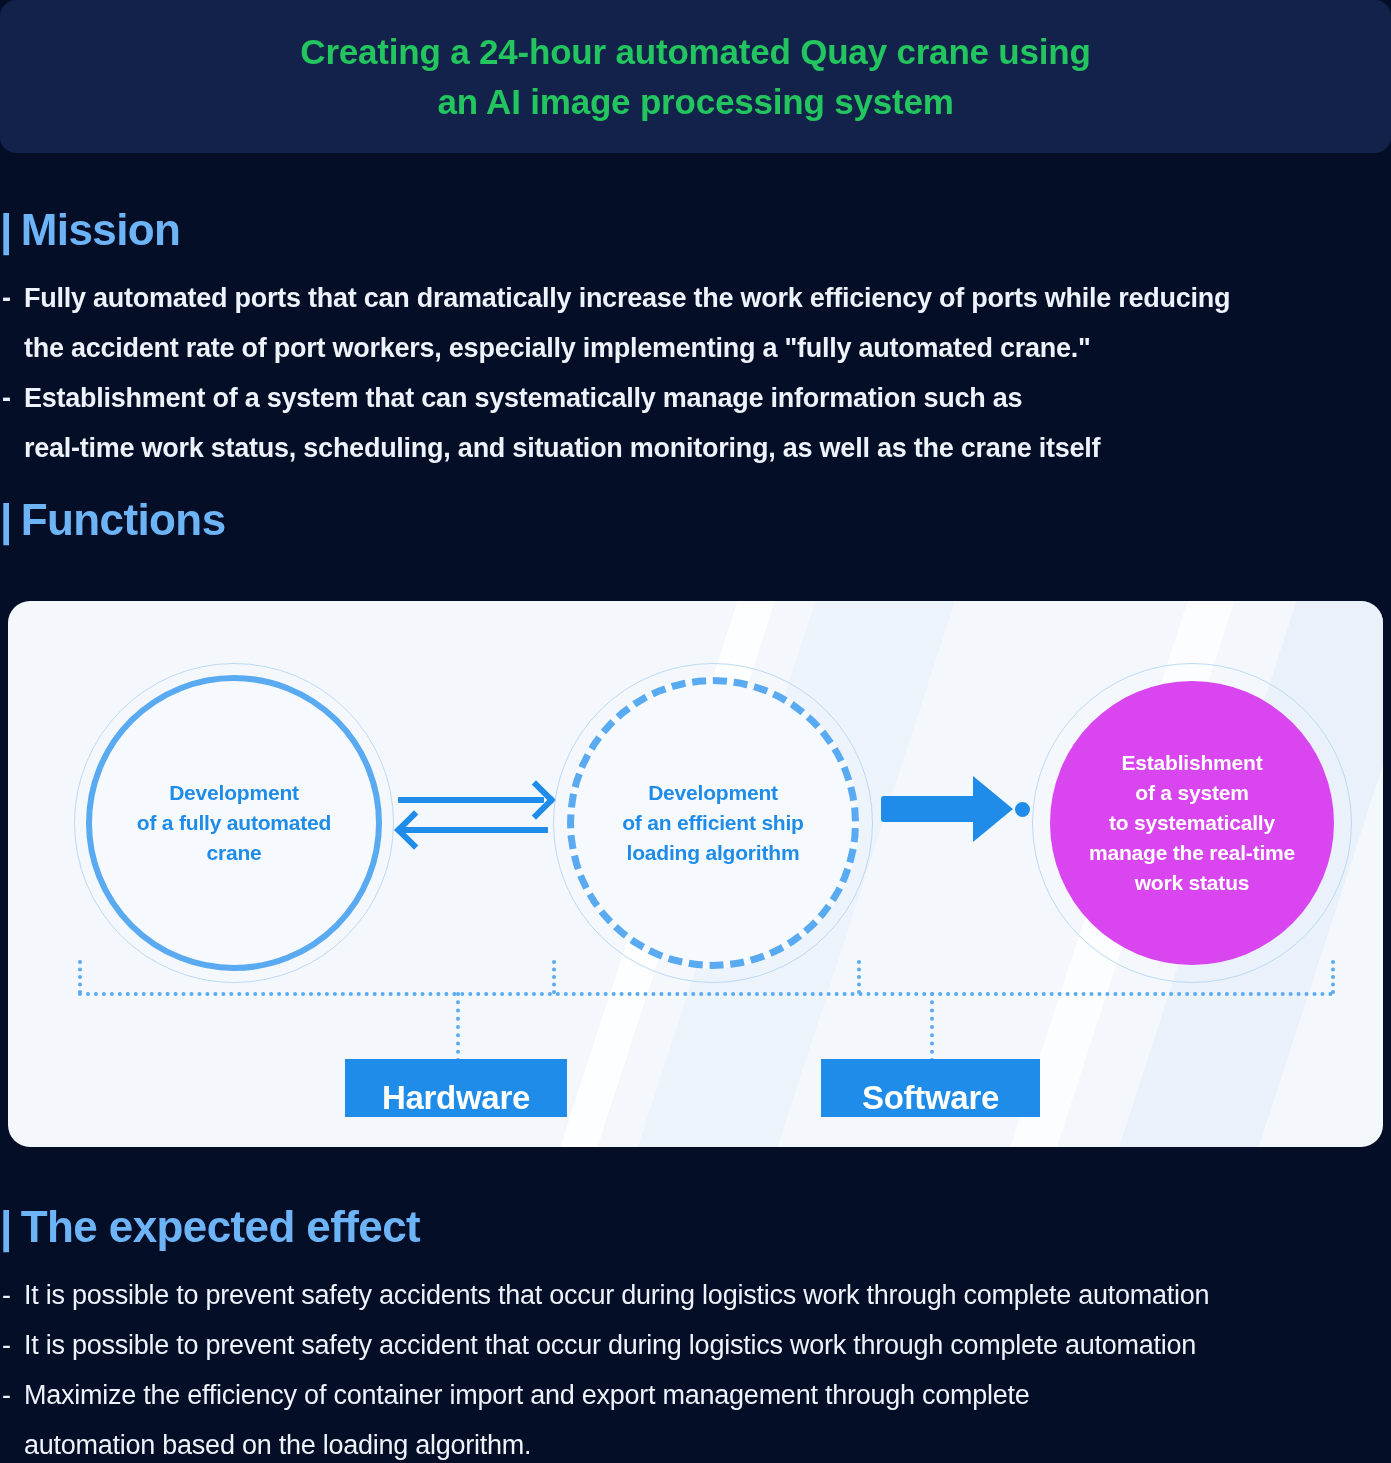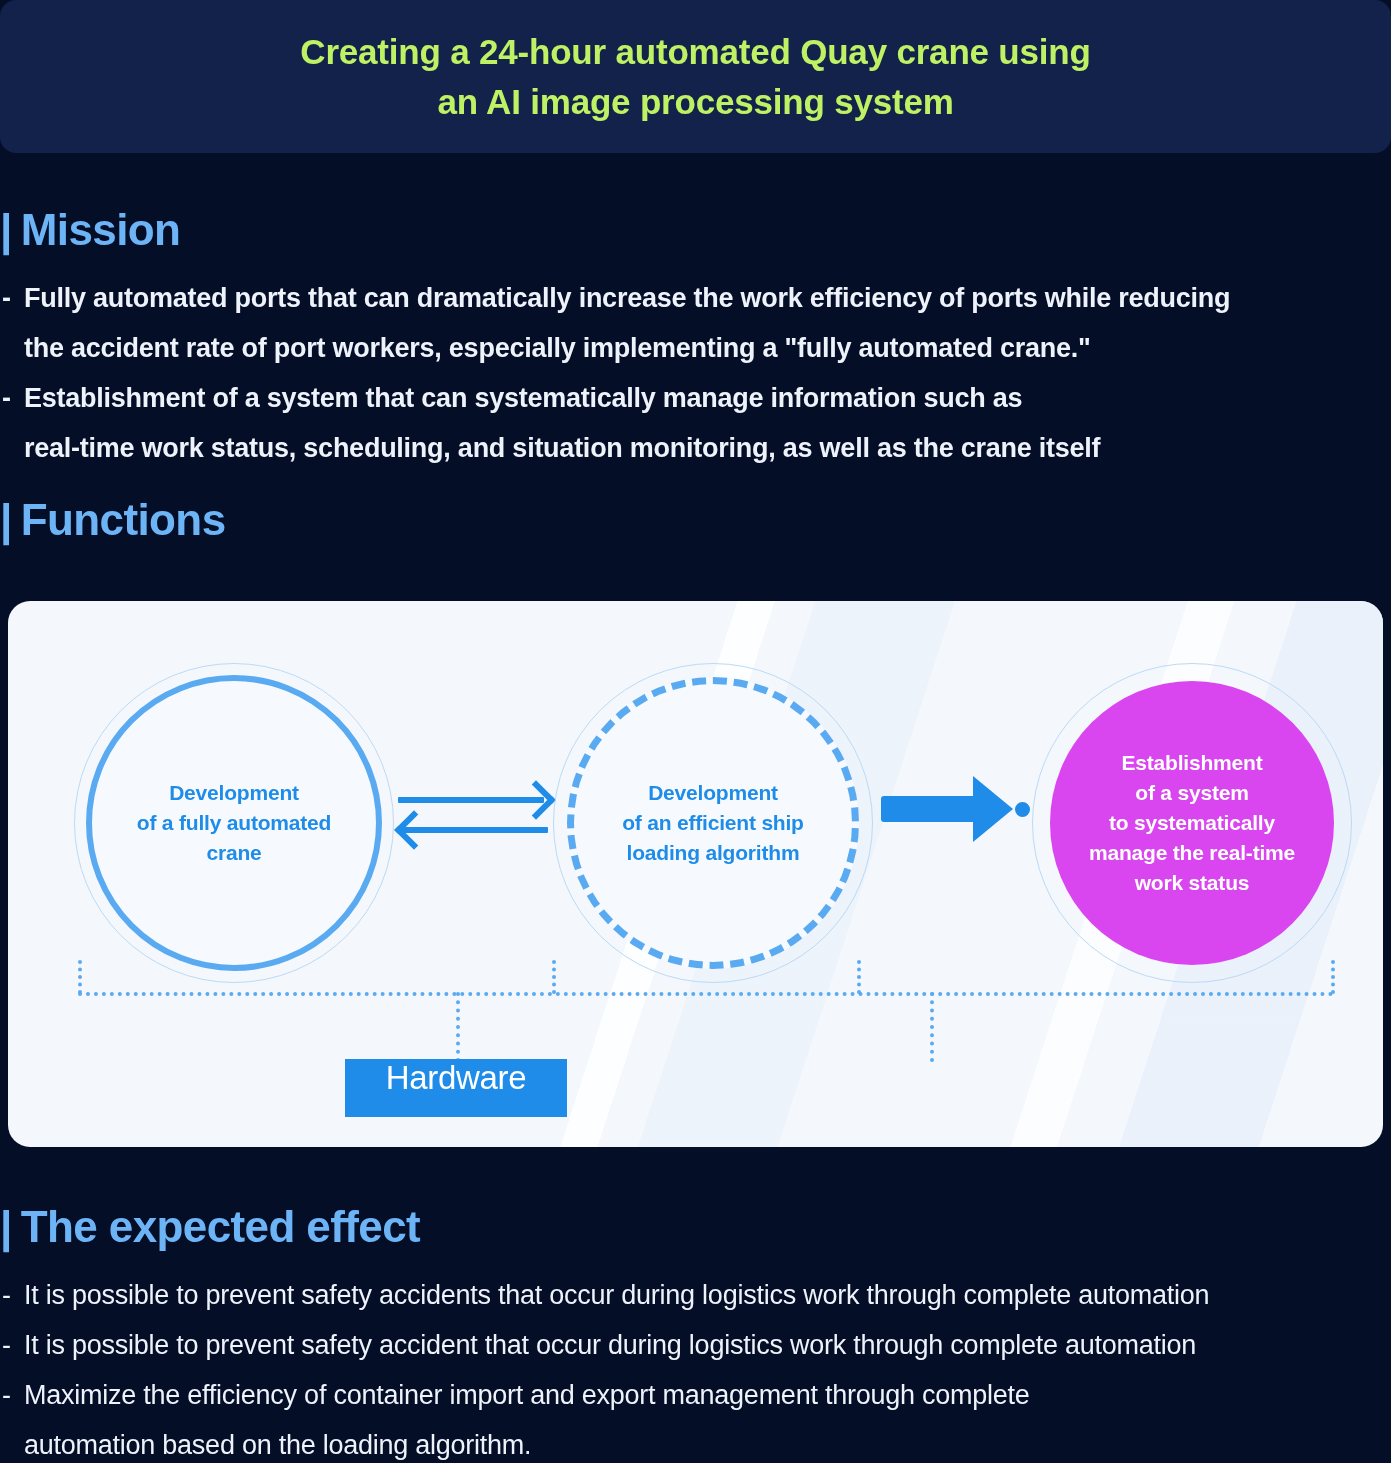--- a/index.html
+++ b/index.html
@@ -28,21 +28,21 @@
     box-sizing: border-box;
     display: flex;
     flex-direction: column;
     align-items: center;
     justify-content: center;
   }
   .header-line {
     font-size: 35px;
     font-weight: bold;
     letter-spacing: -0.2px;
-    color: #bef264;
+    color: #22c55e;
     line-height: 1.42;
     text-align: center;
     white-space: nowrap;
   }
 
   
   .section-heading {
     position: absolute;
     left: 0px;
     font-size: 44px;
@@ -188,24 +188,24 @@
     width: 0;
     border-left: 4px dotted #5aaaf2;
   }
 
   
   .chip {
     position: absolute;
     background: #1e8ce8;
     color: #ffffff;
     font-size: 33px;
-    font-weight: normal;
+    font-weight: bold;
     letter-spacing: -0.3px;
     display: flex;
-    align-items: flex-start;
+    align-items: flex-end;
     justify-content: center;
     height: 58px;
   }
 </style>
 </head>
 <body>
 
 <div class="header-band">
   <div class="header-line">Creating a 24-hour automated Quay crane using</div>
   <div class="header-line">an AI image processing system</div>
@@ -281,20 +281,23 @@
     <div class="dot-v" style="left:544px; top:359px; height:34px;"></div>
     <div class="dot-v" style="left:849px; top:359px; height:34px;"></div>
     <div class="dot-v" style="left:1323px; top:359px; height:34px;"></div>
 
     <div class="dot-v" style="left:448px; top:391px; height:70px;"></div>
     <div class="dot-v" style="left:922px; top:391px; height:70px;"></div>
 
     <div class="chip" style="left:337px; top:458px; width:222px;">
       <span>Hardware</span>
     </div>
+    <div class="chip" style="left:813px; top:458px; width:219px;">
+      <span>Software</span>
+    </div>
 
   </div>
 </div>
 
 <div class="section-heading" style="top:1205px;">
   <span class="bar">|</span><span>The expected effect</span>
 </div>
 
 <div class="bullets" style="top:1270px;">
   <div class="bullet-row">

